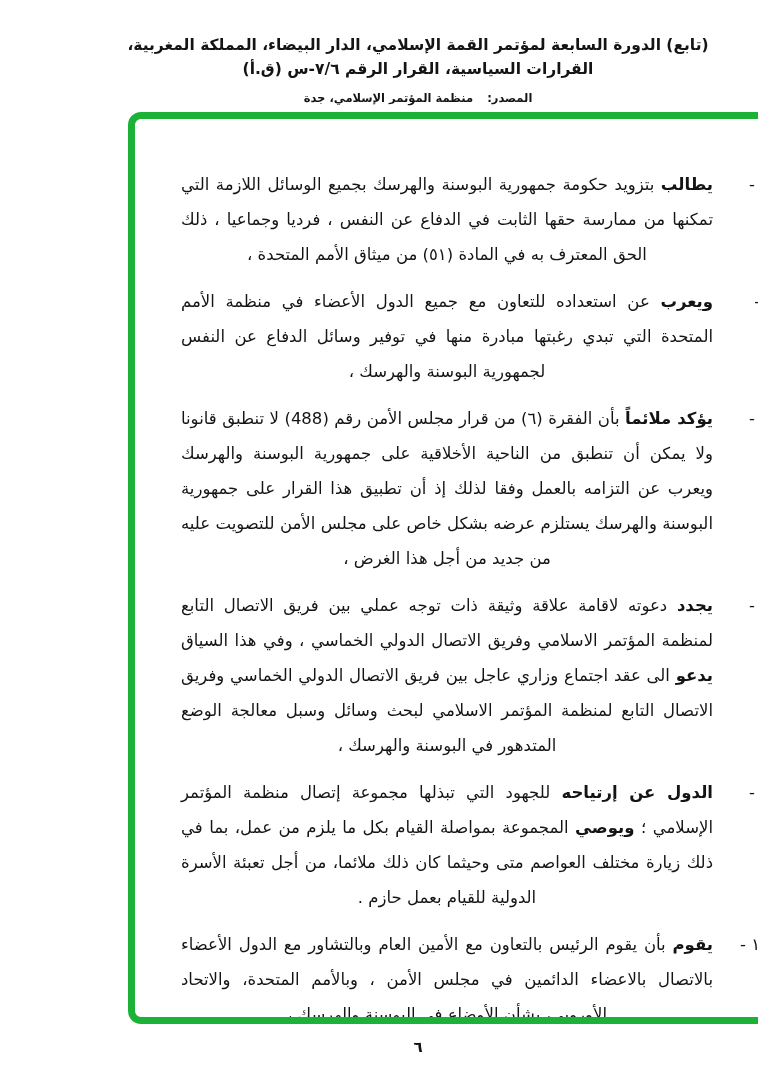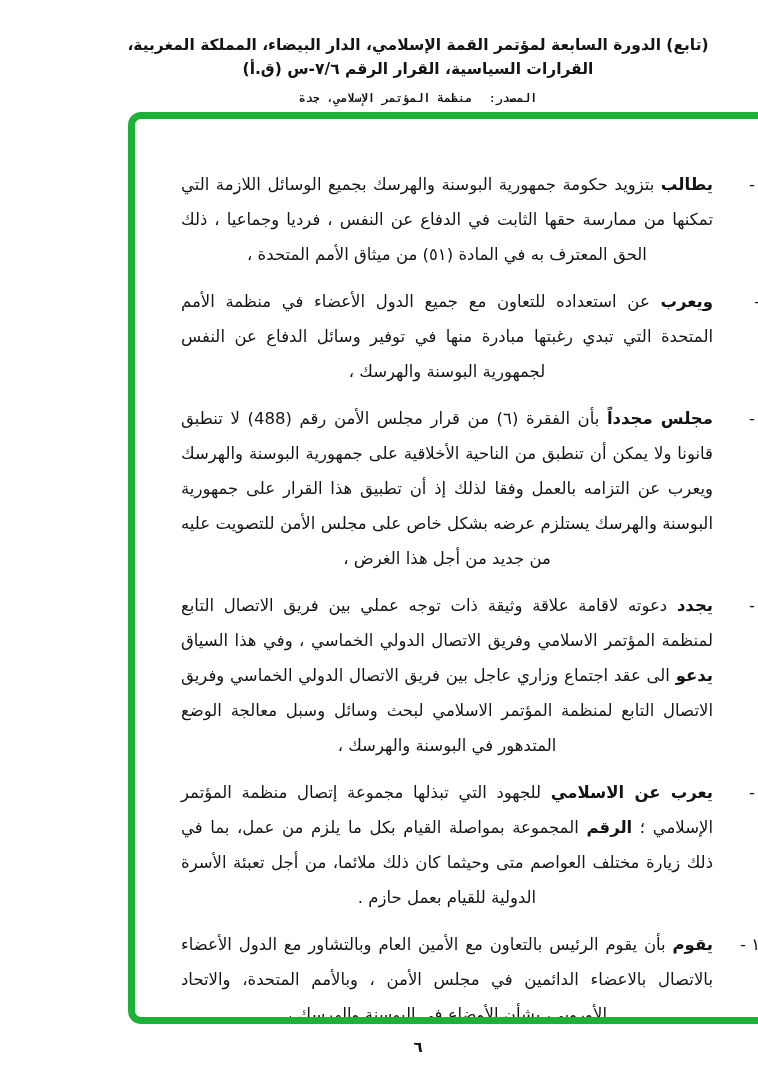--- a/index.html
+++ b/index.html
@@ -14,21 +14,21 @@
   }
   .doc-header{
     position:absolute;top:33px;left:28px;right:28px;
     text-align:center;direction:rtl;
   }
   .h1{
     font-weight:bold;font-size:15.5px;line-height:24px;
     letter-spacing:0;
   }
   .h2{
-    font-weight:bold;font-size:11.5px;margin-top:10px;font-family:Liberation Mono, monospace;
+    font-weight:bold;font-size:11.5px;margin-top:10px;
   }
   .h2 .src-label{margin-left:10px;}
   .frame{
     position:absolute;left:50px;top:112px;
     width:662px;height:912px;
     border:7px solid #1cb237;
     border-radius:13px;
     box-sizing:border-box;
     background:#ffffff;
   }
@@ -80,29 +80,29 @@
         <div class="para">
           <div class="pnum">٥ -</div>
           <div class="ptext"><span class="lead">يطالب</span><span> بتزويد حكومة جمهورية البوسنة والهرسك بجميع الوسائل اللازمة التي تمكنها من ممارسة حقها الثابت في الدفاع عن النفس ، فرديا وجماعيا ، ذلك الحق المعترف به في المادة (٥١) من ميثاق الأمم المتحدة ،</span></div>
         </div>
         <div class="para">
           <div class="pnum">٦-</div>
           <div class="ptext"><span class="lead">ويعرب</span><span> عن استعداده للتعاون مع جميع الدول الأعضاء في منظمة الأمم المتحدة التي تبدي رغبتها مبادرة منها في توفير وسائل الدفاع عن النفس لجمهورية البوسنة والهرسك ،</span></div>
         </div>
         <div class="para">
           <div class="pnum">٧ -</div>
-          <div class="ptext"><span class="lead">مجلس مجدداً</span><span> بأن الفقرة (٦) من قرار مجلس الأمن رقم (488) لا تنطبق قانونا ولا يمكن أن تنطبق من الناحية الأخلاقية على جمهورية البوسنة والهرسك ويعرب عن التزامه بالعمل وفقا لذلك إذ أن تطبيق هذا القرار على جمهورية البوسنة والهرسك يستلزم عرضه بشكل خاص على مجلس الأمن للتصويت عليه من جديد من أجل هذا الغرض ،</span></div>
+          <div class="ptext"><span class="lead">يؤكد ملائماً</span><span> بأن الفقرة (٦) من قرار مجلس الأمن رقم (488) لا تنطبق قانونا ولا يمكن أن تنطبق من الناحية الأخلاقية على جمهورية البوسنة والهرسك ويعرب عن التزامه بالعمل وفقا لذلك إذ أن تطبيق هذا القرار على جمهورية البوسنة والهرسك يستلزم عرضه بشكل خاص على مجلس الأمن للتصويت عليه من جديد من أجل هذا الغرض ،</span></div>
         </div>
         <div class="para">
           <div class="pnum">٨ -</div>
           <div class="ptext"><span class="lead">يجدد</span><span> دعوته لاقامة علاقة وثيقة ذات توجه عملي بين فريق الاتصال التابع لمنظمة المؤتمر الاسلامي وفريق الاتصال الدولي الخماسي ، وفي هذا السياق </span><span class="lead">يدعو</span><span> الى عقد اجتماع وزاري عاجل بين فريق الاتصال الدولي الخماسي وفريق الاتصال التابع لمنظمة المؤتمر الاسلامي لبحث وسائل وسبل معالجة الوضع المتدهور في البوسنة والهرسك ،</span></div>
         </div>
         <div class="para">
           <div class="pnum">٩ -</div>
-          <div class="ptext"><span class="lead">يعرب عن الاسلامي</span><span> للجهود التي تبذلها مجموعة إتصال منظمة المؤتمر الإسلامي ؛ </span><span class="lead">الرقم</span><span> المجموعة بمواصلة القيام بكل ما يلزم من عمل، بما في ذلك زيارة مختلف العواصم متى وحيثما كان ذلك ملائما، من أجل تعبئة الأسرة الدولية للقيام بعمل حازم .</span></div>
+          <div class="ptext"><span class="lead">الدول عن إرتياحه</span><span> للجهود التي تبذلها مجموعة إتصال منظمة المؤتمر الإسلامي ؛ </span><span class="lead">ويوصي</span><span> المجموعة بمواصلة القيام بكل ما يلزم من عمل، بما في ذلك زيارة مختلف العواصم متى وحيثما كان ذلك ملائما، من أجل تعبئة الأسرة الدولية للقيام بعمل حازم .</span></div>
         </div>
         <div class="para">
           <div class="pnum">١٠ -</div>
           <div class="ptext"><span class="lead">يقوم</span><span> بأن يقوم الرئيس بالتعاون مع الأمين العام وبالتشاور مع الدول الأعضاء بالاتصال بالاعضاء الدائمين في مجلس الأمن ، وبالأمم المتحدة، والاتحاد الأوروبي، بشأن الأوضاع في البوسنة والهرسك ،</span></div>
         </div>
       </div>
   </div>
 
   <div class="pagenum">٦</div>
 

